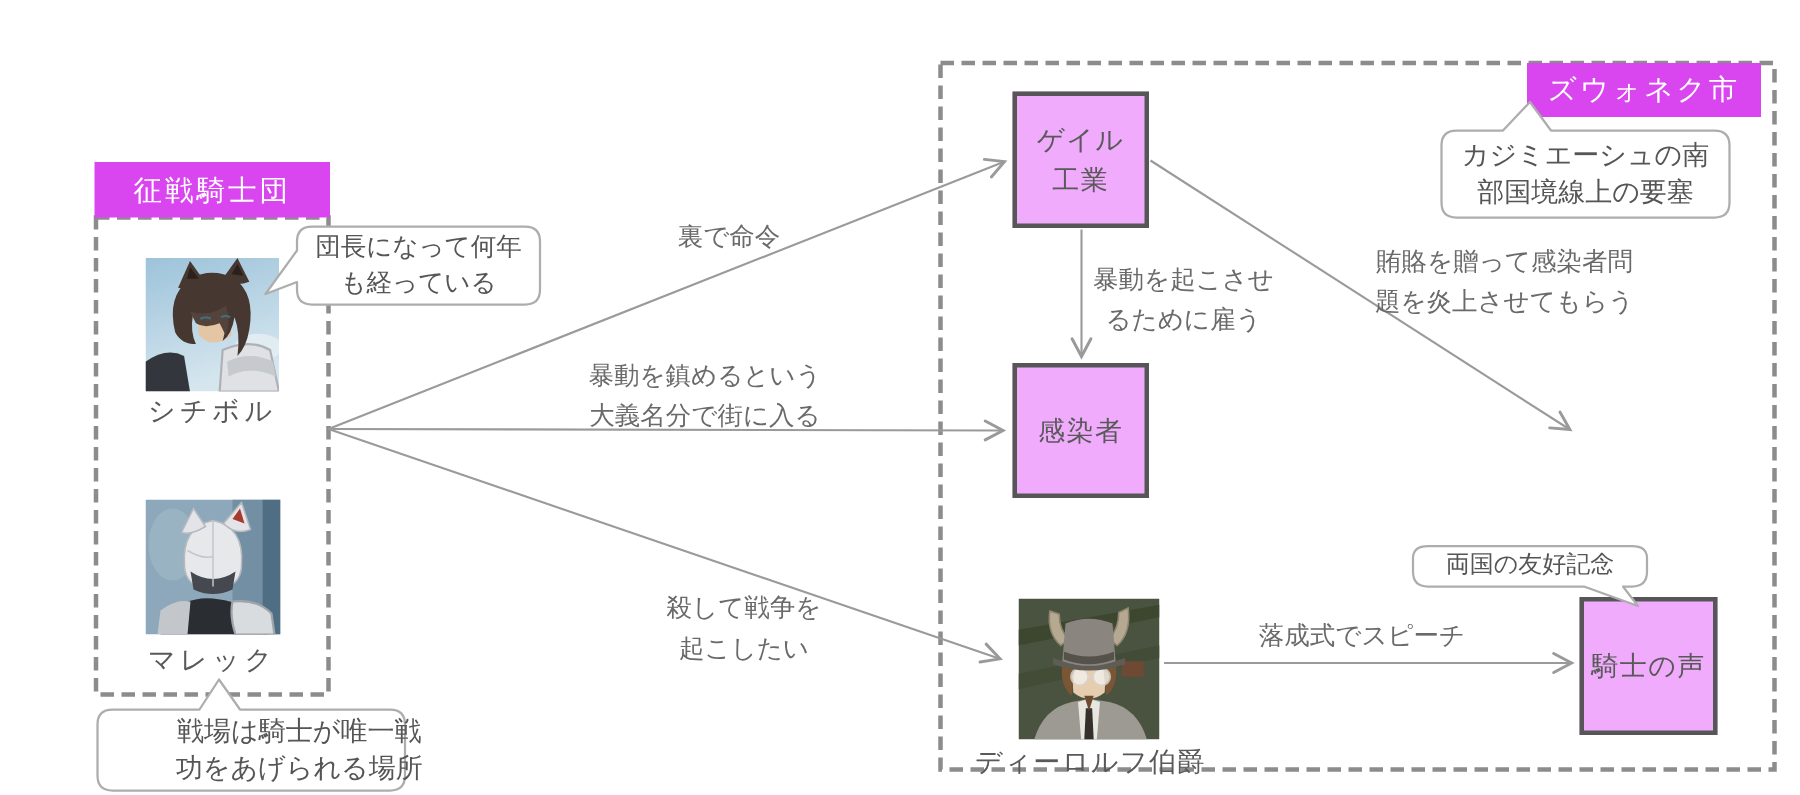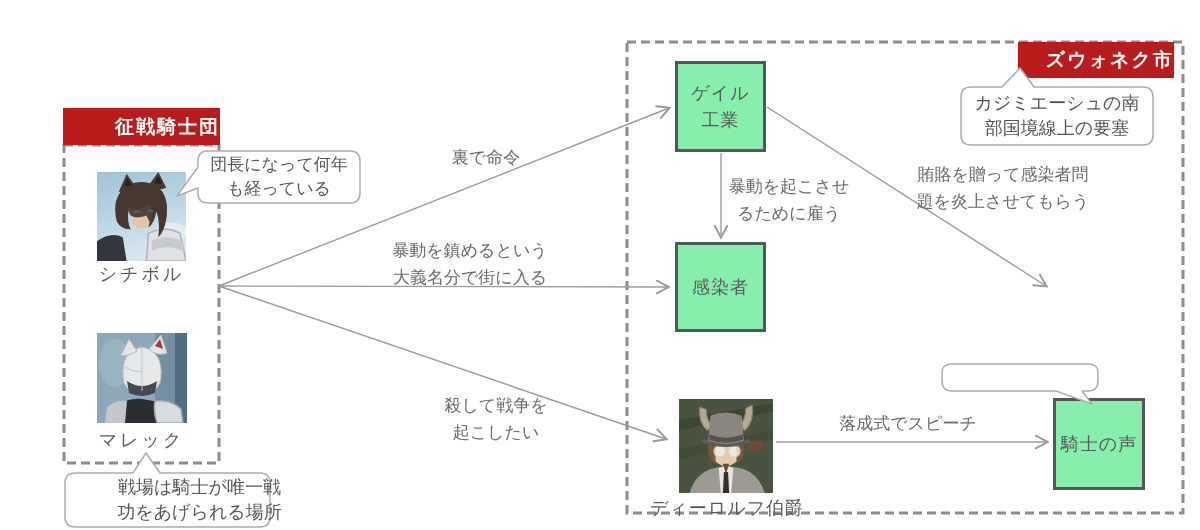--- a/index.html
+++ b/index.html
@@ -4,27 +4,27 @@
 <style>
   html,body{margin:0;padding:0;background:#ffffff;}
   .canvas{
     position:relative;width:1200px;height:530px;background:#ffffff;overflow:hidden;
     font-family:"Liberation Sans","DejaVu Sans",sans-serif;color:#595959;
   }
   .layer{position:absolute;left:0;top:0;pointer-events:none;}
   .z0{z-index:0}.z2{z-index:2}
 
   .grp-header{
-    position:absolute;z-index:1;background:#b91c1c;color:#ffffff;
-    font-weight:bold;font-size:19px;letter-spacing:2px;
-    display:flex;align-items:center;justify-content:flex-end;
+    position:absolute;z-index:1;background:#d946ef;color:#ffffff;
+    font-weight:normal;font-size:19px;letter-spacing:2px;
+    display:flex;align-items:center;justify-content:center;
   }
   .node{
     position:absolute;z-index:1;box-sizing:border-box;
-    background:#86efac;border:3px solid #565656;
+    background:#f0abfc;border:3px solid #565656;
     display:flex;align-items:center;justify-content:center;
     text-align:center;font-size:18px;color:#595959;
     white-space:pre-line;line-height:1.45;letter-spacing:1px;
   }
   .portrait{position:absolute;z-index:1;}
   .portrait svg{display:block;}
   .char-name{
     position:absolute;z-index:1;text-align:center;font-size:18px;
     color:#595959;letter-spacing:3px;white-space:nowrap;
   }
@@ -152,20 +152,21 @@
       <path d="M952,364 H1088 Q1098,364 1098,372 V381 Q1098,391 1088,391 H1082 L1092,404 L1056,391 H952 Q942,391 942,381 V372 Q942,364 952,364 Z"></path>
     </g>
   </svg>
 
   <div class="bubble-text" style="left:198px;top:152px;width:162px;height:50px;font-size:17px;">団長になって何年
 も経っている</div>
   <div class="bubble-text" style="left:65px;top:474px;width:205px;height:52px;font-size:18px;padding-left:32px;">戦場は騎士が唯一戦
 功をあげられる場所</div>
   <div class="bubble-text" style="left:961px;top:88px;width:192px;height:56px;font-size:18px;">カジミエーシュの南
 部国境線上の要塞</div>
+  <div class="bubble-text" style="left:942px;top:363px;width:156px;height:28px;font-size:16px;">両国の友好記念</div>
 
   <div class="edge-label" style="left:486px;top:158px;">裏で命令</div>
   <div class="edge-label" style="left:470px;top:264px;">暴動を鎮めるという
 大義名分で街に入る</div>
   <div class="edge-label" style="left:496px;top:419px;">殺して戦争を
 起こしたい</div>
   <div class="edge-label" style="left:789px;top:200px;">暴動を起こさせ
 るために雇う</div>
   <div class="edge-label" style="left:1003px;top:188px;">賄賂を贈って感染者問
 題を炎上させてもらう</div>

